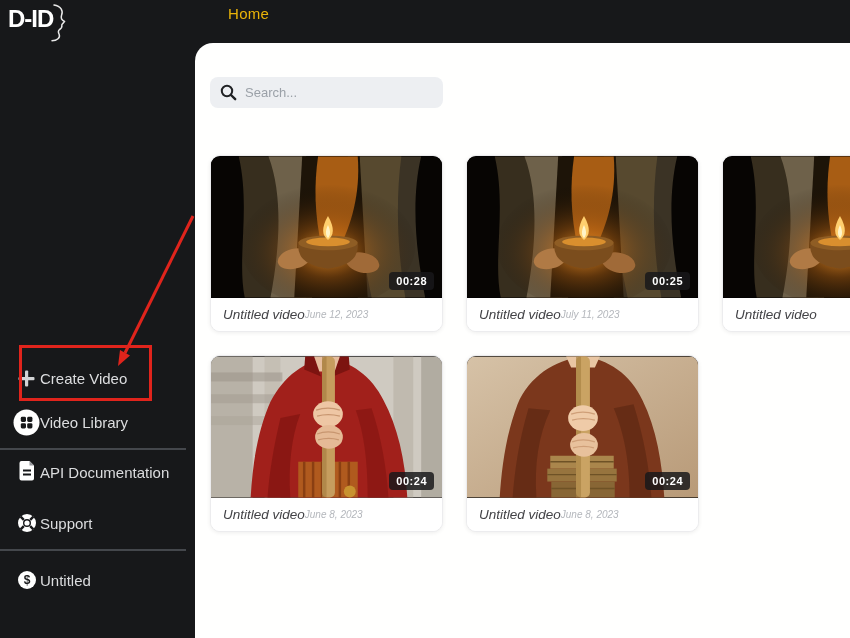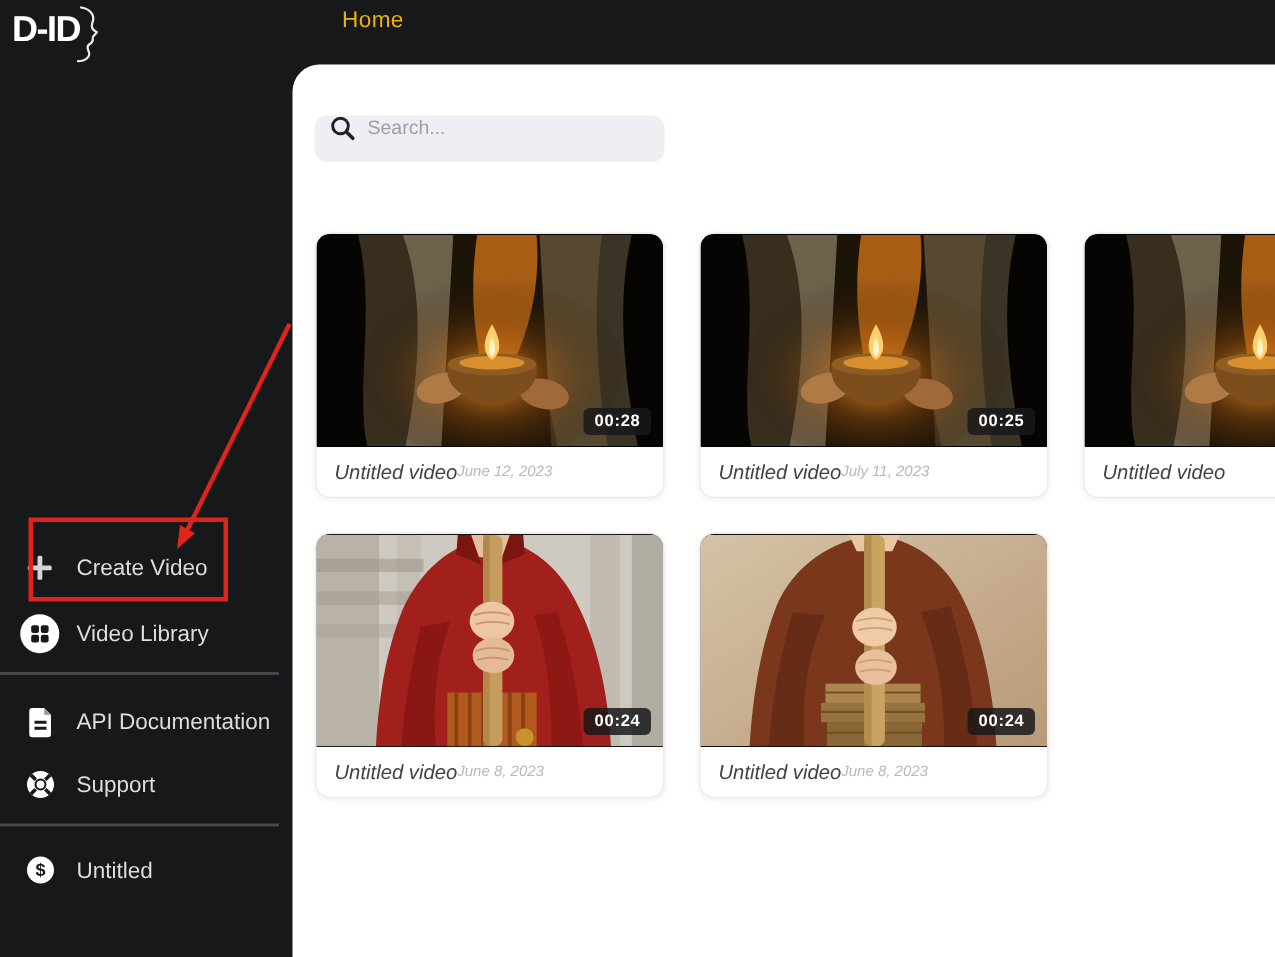--- a/index.html
+++ b/index.html
@@ -12,41 +12,41 @@
   }
 
   
   .logo { position:absolute; left:8px; top:2px; width:70px; height:42px; cursor:pointer; }
   .topbar-title { position:absolute; left:228px; top:5px; font-size:15px; color:#eab308; letter-spacing:.3px; }
 
   
   .sidebar { position:absolute; left:0; top:0; width:193px; height:638px; }
   .nav-item {
     position:absolute; left:0; width:193px; height:38px;
-    display:flex; align-items:center; gap:11px; padding-left:13px;
+    display:flex; align-items:center; padding-left:13px;
     color:#dcdddf; font-size:15px; white-space:nowrap; overflow:hidden; cursor:pointer;
   }
   .nav-item .ic { width:27px; min-width:27px; display:flex; justify-content:center; align-items:center; }
   .nav-create  { top:359px; }
   .nav-library { top:403px; }
-  .nav-api     { top:462px; }
+  .nav-api     { top:443px;align-items:flex-end; }
   .nav-support { top:504px;text-align:right; }
   .nav-pricing { top:561px; }
   .divider { position:absolute; left:0; width:186px; height:2px; background:#44474c; }
   .div1 { top:448px; } .div2 { top:549px; }
 
   
   .panel {
     position:absolute; left:195px; top:43px; width:655px; height:595px;
     background:#fffffe; border-top-left-radius:18px; overflow:hidden;
   }
   .searchbox {
     position:absolute; left:15px; top:34px; width:233px; height:31px;
     background:#edeff2; border-radius:8px;
-    display:flex; align-items:flex-start; padding:0 10px; gap:8px;
+    display:flex; align-items:center; padding:0 10px; gap:8px;
   }
   .searchbox input {
     flex:1; border:none; outline:none; background:transparent;
     font-size:13px; color:#35363a; font-family:"Liberation Sans", sans-serif;
   }
   .searchbox input::placeholder { color:#9ba1a8; }
 
   
   .card {
     position:absolute; width:233px; background:#fff;

